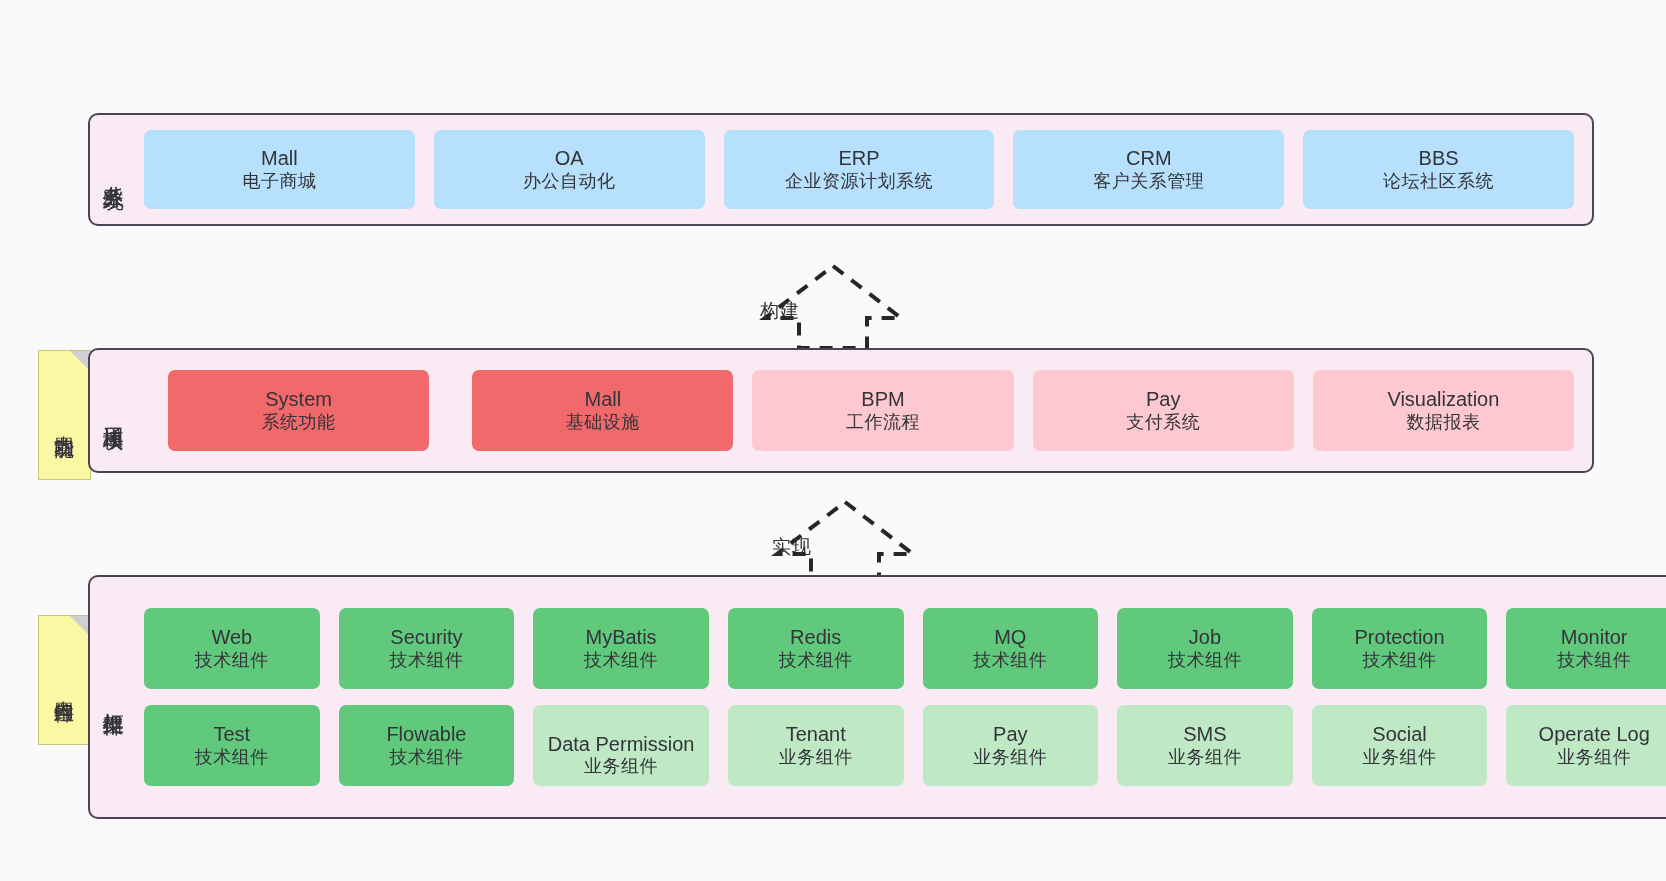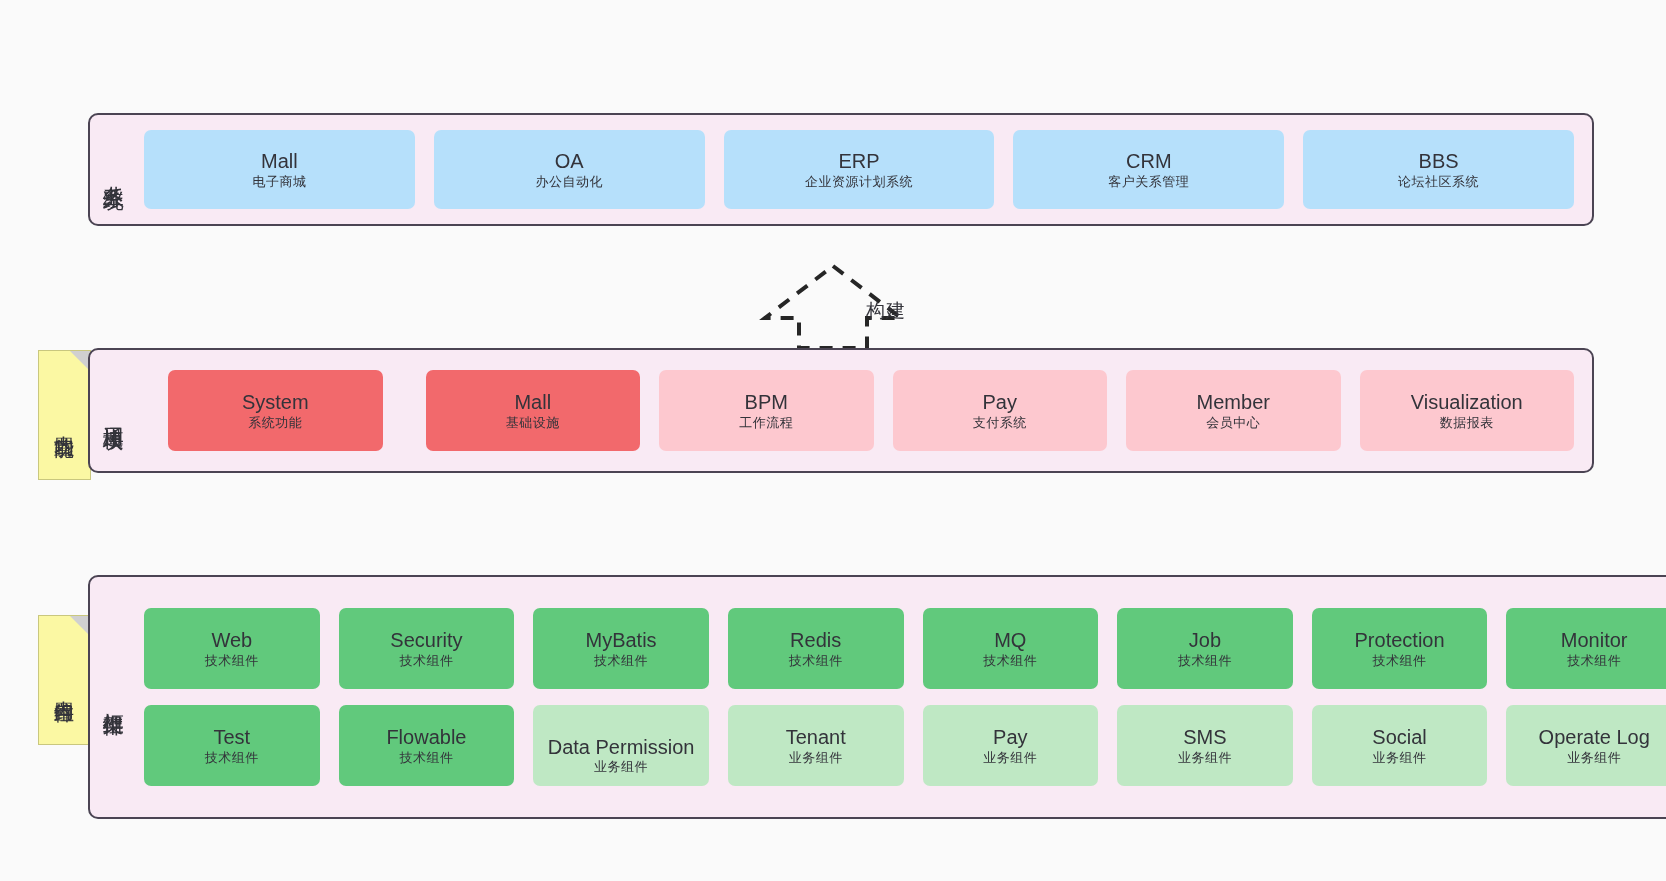--- a/index.html
+++ b/index.html
@@ -76,21 +76,21 @@
     justify-content: center;
     text-align: center;
     line-height: 1.22;
     padding: 4px 6px;
   }
   .card .en {
     font-size: 20px;
     white-space: nowrap;
   }
   .card .cn {
-    font-size: 13px;
+    font-size: 18px;
     letter-spacing: 0.5px;
     white-space: nowrap;
   }
   .card.wrap .en { white-space: normal; margin-top: 19px; }
 
   .c-blue      { background: #b6e0fb; }
   .c-red       { background: #f2696c; margin-left: 24px; }
   .c-pink      { background: #fdc8cf; }
   .c-green     { background: #61c97c; }
   .c-lightgreen{ background: #bfe8c4; }
@@ -141,21 +141,21 @@
   .arrow {
     position: absolute;
     width: 146px;
     height: 90px;
   }
   .arrow svg { display: block; overflow: visible; }
   .arrow-label {
     position: absolute;
     left: 0;
     width: 146px;
-    text-align: right;
+    text-align: left;
     font-size: 19px;
     letter-spacing: 1px;
     color: #33333a;
     background: transparent;
   }
   #arrow-build  { left: 760px; top: 262px; }
   #arrow-build  .arrow-label { top: 36px; }
   #arrow-impl   { left: 772px; top: 498px; }
   #arrow-impl   .arrow-label { top: 36px; }
 </style>
@@ -218,31 +218,33 @@
         </div>
         <div class="card c-pink">
           <span class="en">BPM</span>
           <span class="cn">工作流程</span>
         </div>
         <div class="card c-pink">
           <span class="en">Pay</span>
           <span class="cn">支付系统</span>
         </div>
         <div class="card c-pink">
-          <span class="en">Member</span>
-          <span class="cn">会员中心</span>
-        </div>
-        <div class="card c-pink">
           <span class="en">Visualization</span>
           <span class="cn">数据报表</span>
         </div>
       </div>
     </div>
   </div>
 
+  <div class="arrow" id="arrow-impl">
+    <svg width="146" height="90" viewBox="0 0 146 90">
+      <path d="M 73 4 L 141 56 L 107 56 L 107 86 L 39 86 L 39 56 L 5 56 Z" fill="none" stroke="#262626" stroke-width="4" stroke-dasharray="13,10" stroke-linejoin="miter"></path>
+    </svg>
+    <div class="arrow-label">实现</div>
+  </div>
 
   <div class="sticky" id="sticky-frame">
     <span class="fold"></span>
     <span>内置组件</span>
   </div>
 
   <div class="layer" id="layer-frame">
     <div class="layer-title">框架组件</div>
     <div class="layer-body">
 

